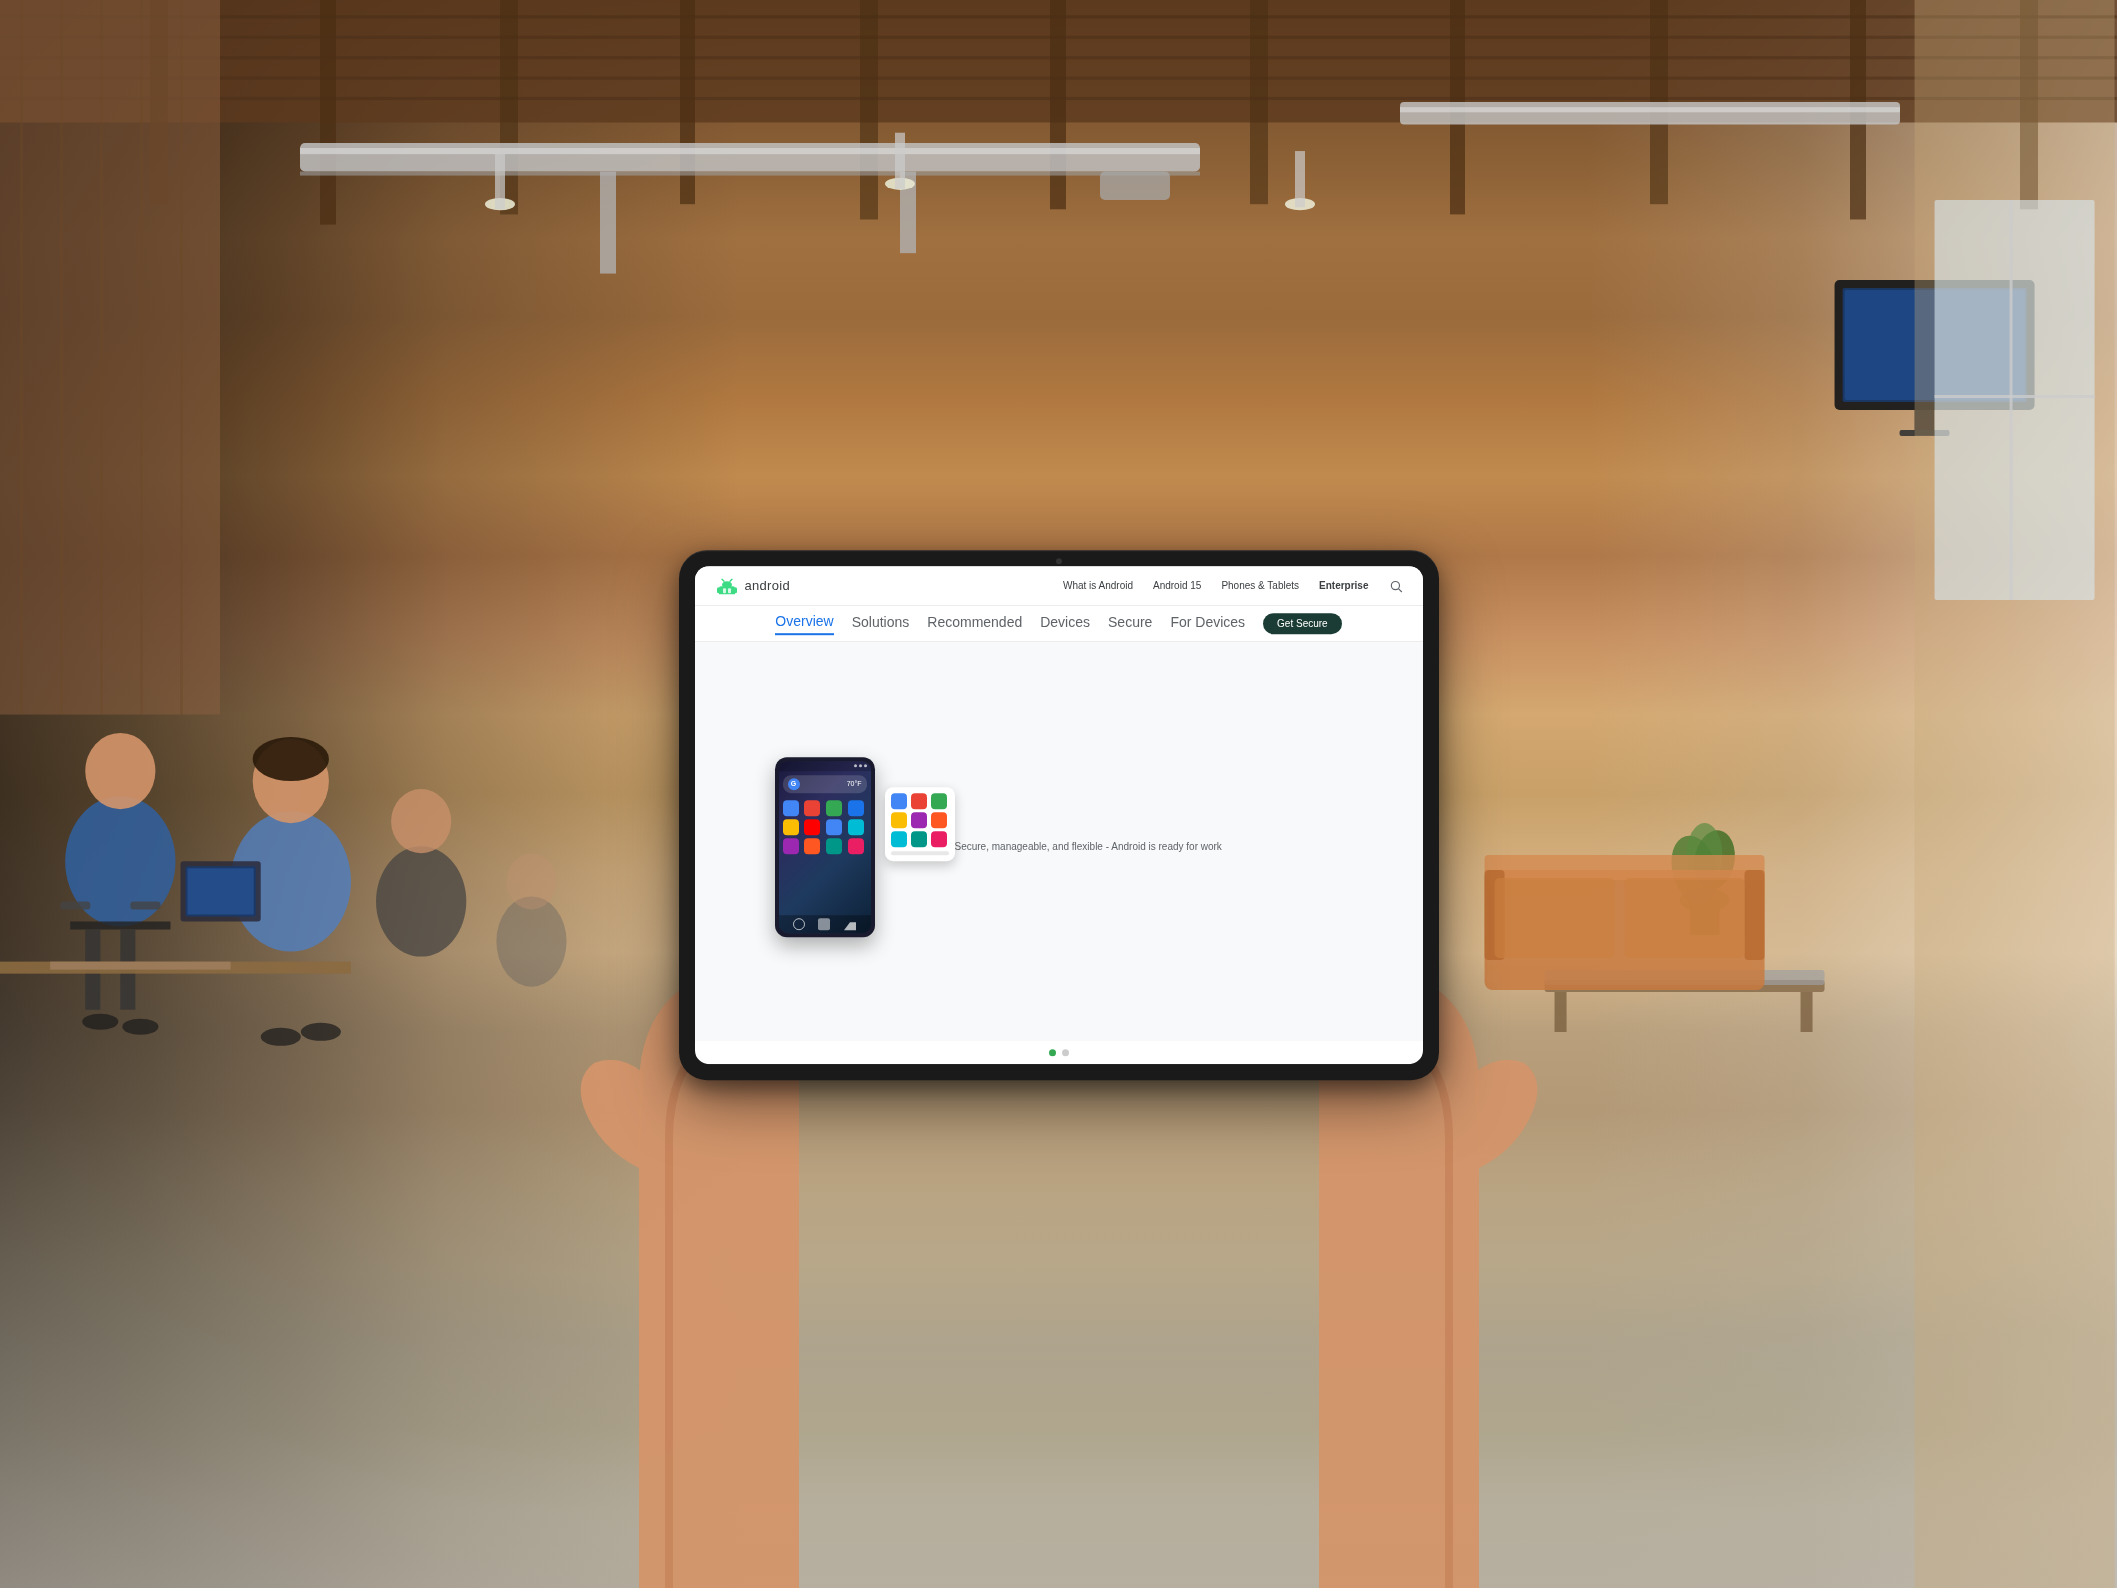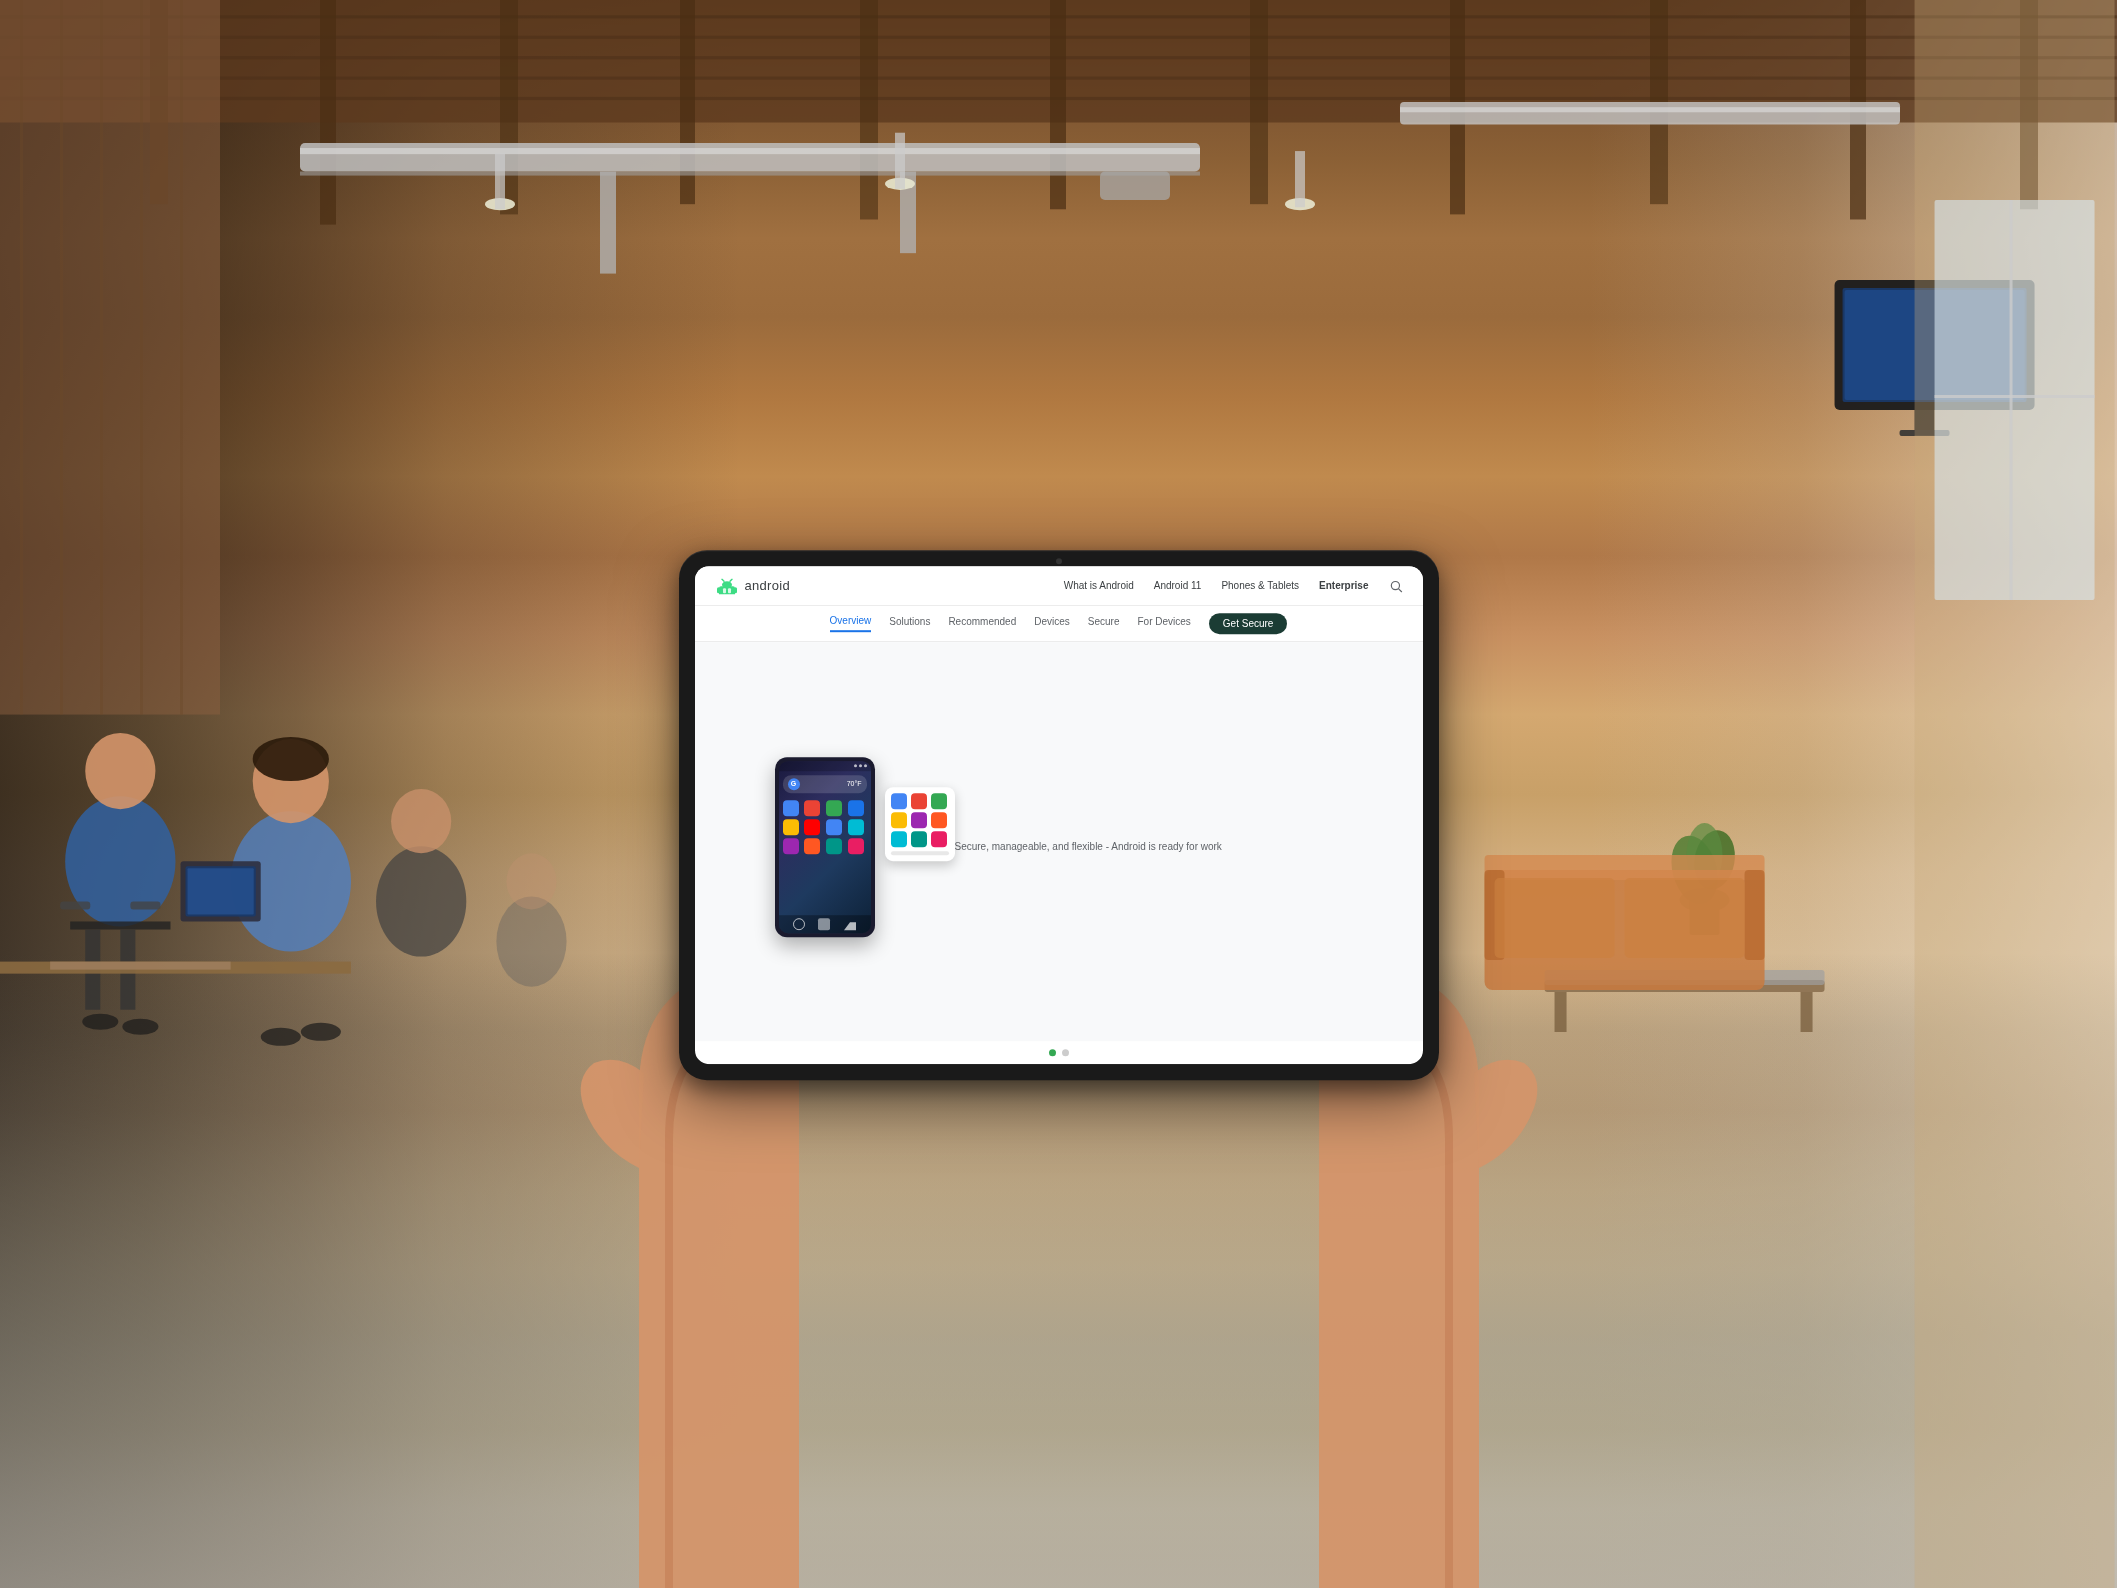--- a/index.html
+++ b/index.html
@@ -115,21 +115,21 @@
       justify-content: center;
       gap: 18px;
       padding: 6px 20px;
       background: #fff;
       border-bottom: 1px solid #e8e8e8;
       height: 36px;
       flex-shrink: 0;
     }
 
     .sub-nav-item {
-      font-size: 10px;
+      font-size: 14px;
       color: #5f6368;
       cursor: pointer;
       padding-bottom: 4px;
       white-space: nowrap;
     }
 
     .sub-nav-item.active {
       color: #1a73e8;
       border-bottom: 2px solid #1a73e8;
       font-weight: 500;
@@ -574,21 +574,21 @@
                 <rect x="19" y="9" width="3" height="6" rx="1.5" fill="#3ddc84"></rect>
                 <line x1="9" y1="3" x2="7" y2="1" stroke="#3ddc84" stroke-width="1.5" stroke-linecap="round"></line>
                 <line x1="15" y1="3" x2="17" y2="1" stroke="#3ddc84" stroke-width="1.5" stroke-linecap="round"></line>
                 <rect x="8" y="10" width="3" height="5" rx="1" fill="white" opacity="0.8"></rect>
                 <rect x="13" y="10" width="3" height="5" rx="1" fill="white" opacity="0.8"></rect>
               </svg>
               <span class="logo-text">android</span>
             </div>
             <div class="top-nav-links">
               <a class="top-nav-link">What is Android</a>
-              <a class="top-nav-link">Android 11</a>
+              <a class="top-nav-link">Android 15</a>
               <a class="top-nav-link">Phones &amp; Tablets</a>
               <a class="top-nav-link active">Enterprise</a>
               <svg width="14" height="14" viewBox="0 0 24 24" fill="none" stroke="#5f6368" stroke-width="2">
                 <circle cx="11" cy="11" r="7"></circle>
                 <line x1="16.5" y1="16.5" x2="22" y2="22"></line>
               </svg>
             </div>
           </div>
 
           <div class="sub-nav">

